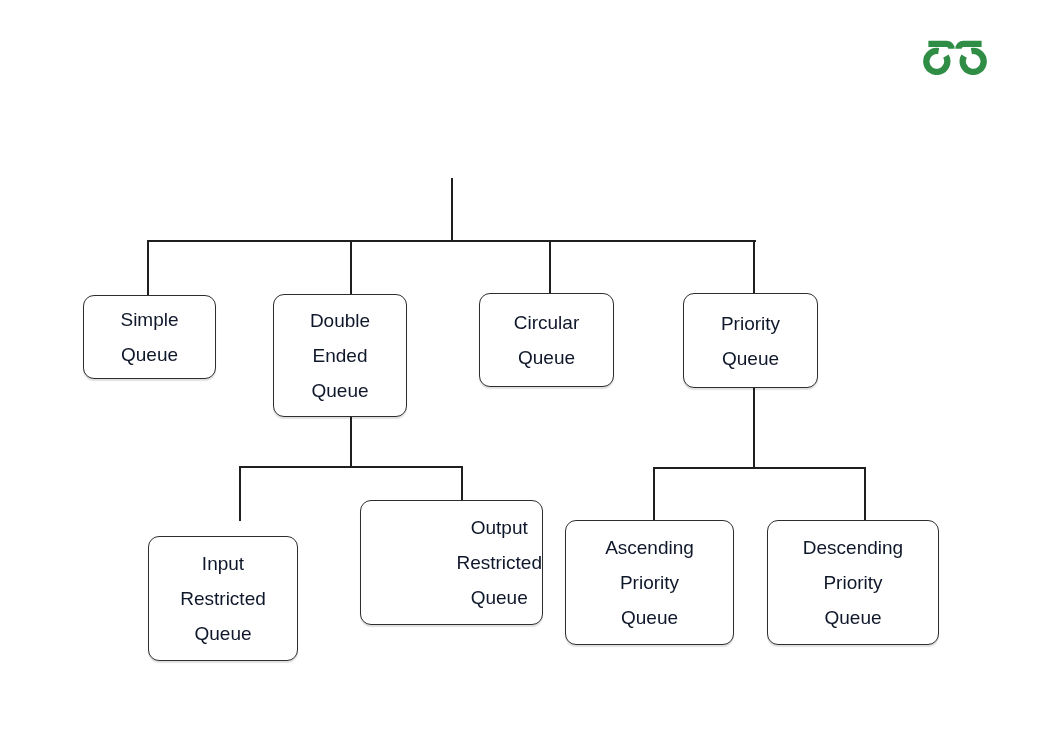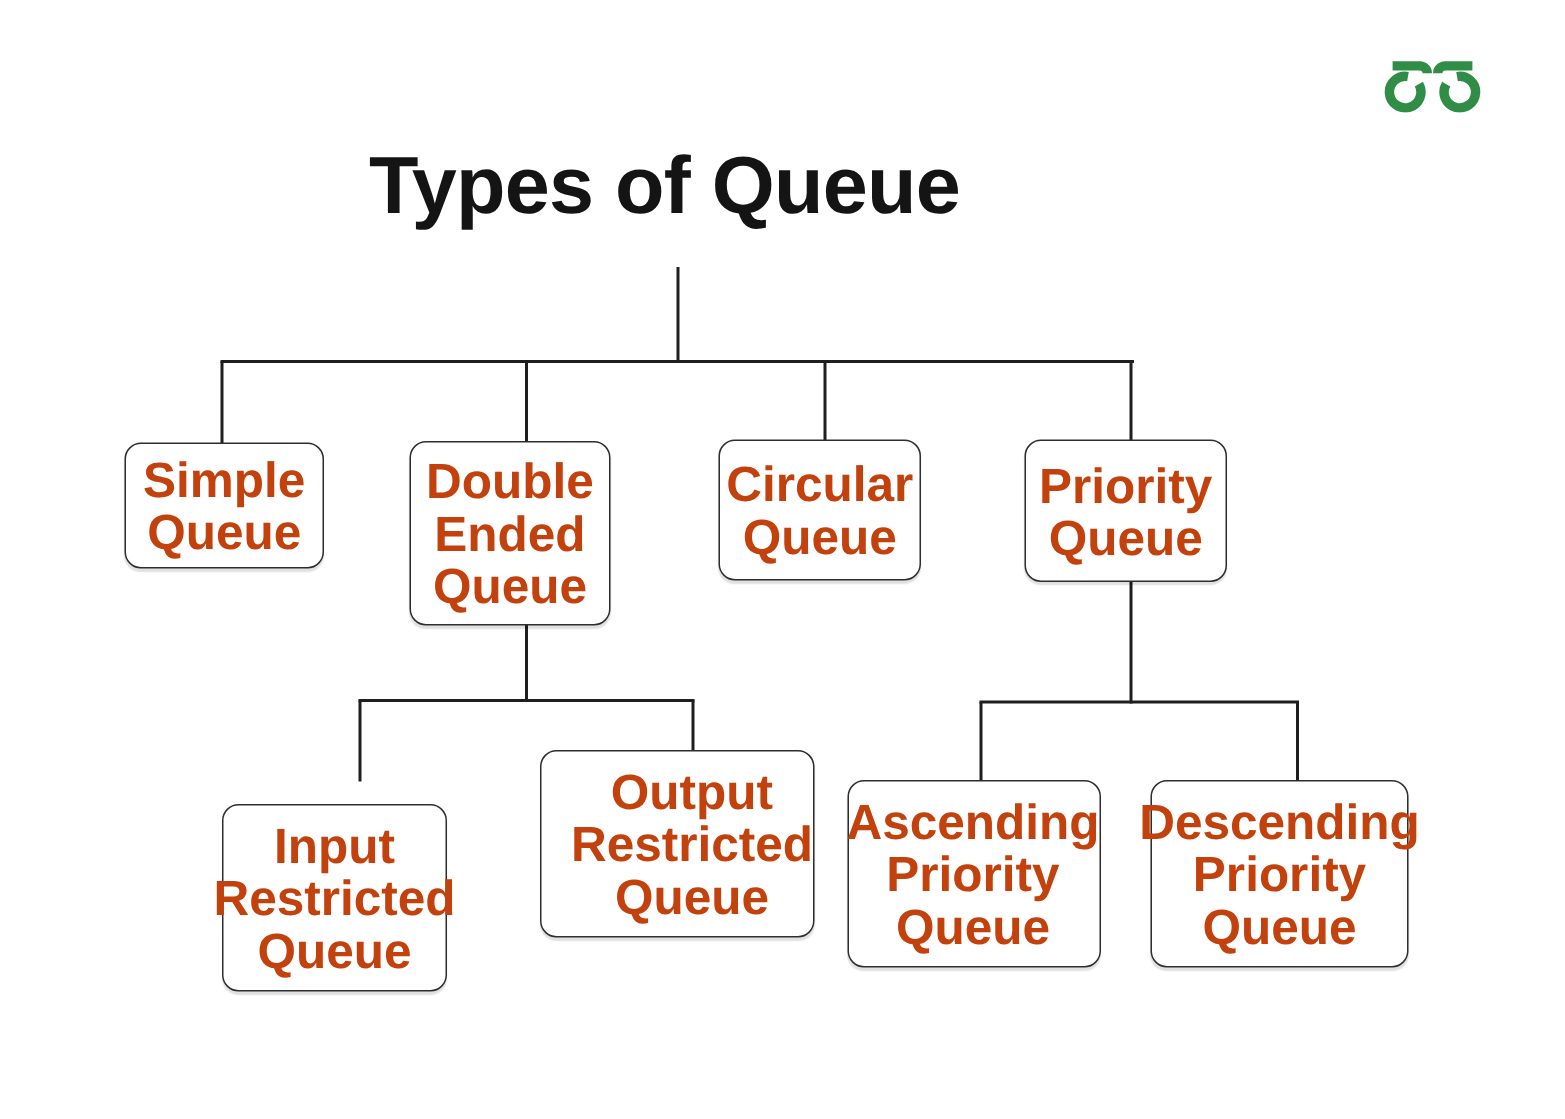--- a/index.html
+++ b/index.html
@@ -45,51 +45,50 @@
   .node {
     position: absolute;
     display: flex;
     align-items: center;
     justify-content: center;
     text-align: center;
     background: #ffffff;
     border: 1.6px solid #2e2e2e;
     border-radius: 11px;
     box-shadow: 0 2px 1px rgba(0,0,0,0.12);
-    color: #c2410c;
-    font-size: 33px;
-    font-weight: bold;
+    color: #0f172a;
+    font-size: 19px;
+    font-weight: normal;
     line-height: 35px;
   }
   .node .node-label { white-space: pre-line; }
 
   #node-simple     { left:  83px; top: 295px; width: 133px; height:  84px; }
   #node-double     { left: 273px; top: 294px; width: 134px; height: 123px; }
   #node-circular   { left: 479px; top: 293px; width: 135px; height:  94px; text-align: center; }
   #node-priority   { left: 683px; top: 293px; width: 135px; height:  95px; }
   #node-input      { left: 148px; top: 536px; width: 150px; height: 125px; }
   #node-output     { left: 360px; top: 500px; width: 183px; height: 125px; justify-content: flex-end; }
-  #node-ascending  { left: 565px; top: 520px; width: 169px; height: 125px; justify-content: flex-end; }
+  #node-ascending  { left: 565px; top: 520px; width: 169px; height: 125px; }
   #node-descending { left: 767px; top: 520px; width: 172px; height: 125px; }
 </style>
 </head>
 <body>
 
 <div class="canvas">
 
   <svg class="brand-logo" viewBox="0 0 100 52">
     <g fill="none" stroke="#2f8d46" stroke-width="9">
       <path d="M 26.6 18.2 A 15 15 0 1 0 37 25.5"></path>
       <path d="M 73.4 18.2 A 15 15 0 1 1 63 25.5"></path>
       <path d="M 12 8 H 38 A 7 7 0 0 1 45 15"></path>
       <path d="M 88 8 H 62 A 7 7 0 0 0 55 15"></path>
     </g>
   </svg>
 
-  <div class="page-title">Types of Queue</div>
 
   <svg class="connectors">
     <line x1="452" y1="178" x2="452" y2="242"></line>
     <line x1="147" y1="241" x2="756" y2="241"></line>
     <line x1="148" y1="241" x2="148" y2="296"></line>
     <line x1="351" y1="241" x2="351" y2="295"></line>
     <line x1="550" y1="241" x2="550" y2="294"></line>
     <line x1="754" y1="241" x2="754" y2="296"></line>
     <line x1="351" y1="416" x2="351" y2="468"></line>
     <line x1="239" y1="467" x2="463" y2="467"></line>

